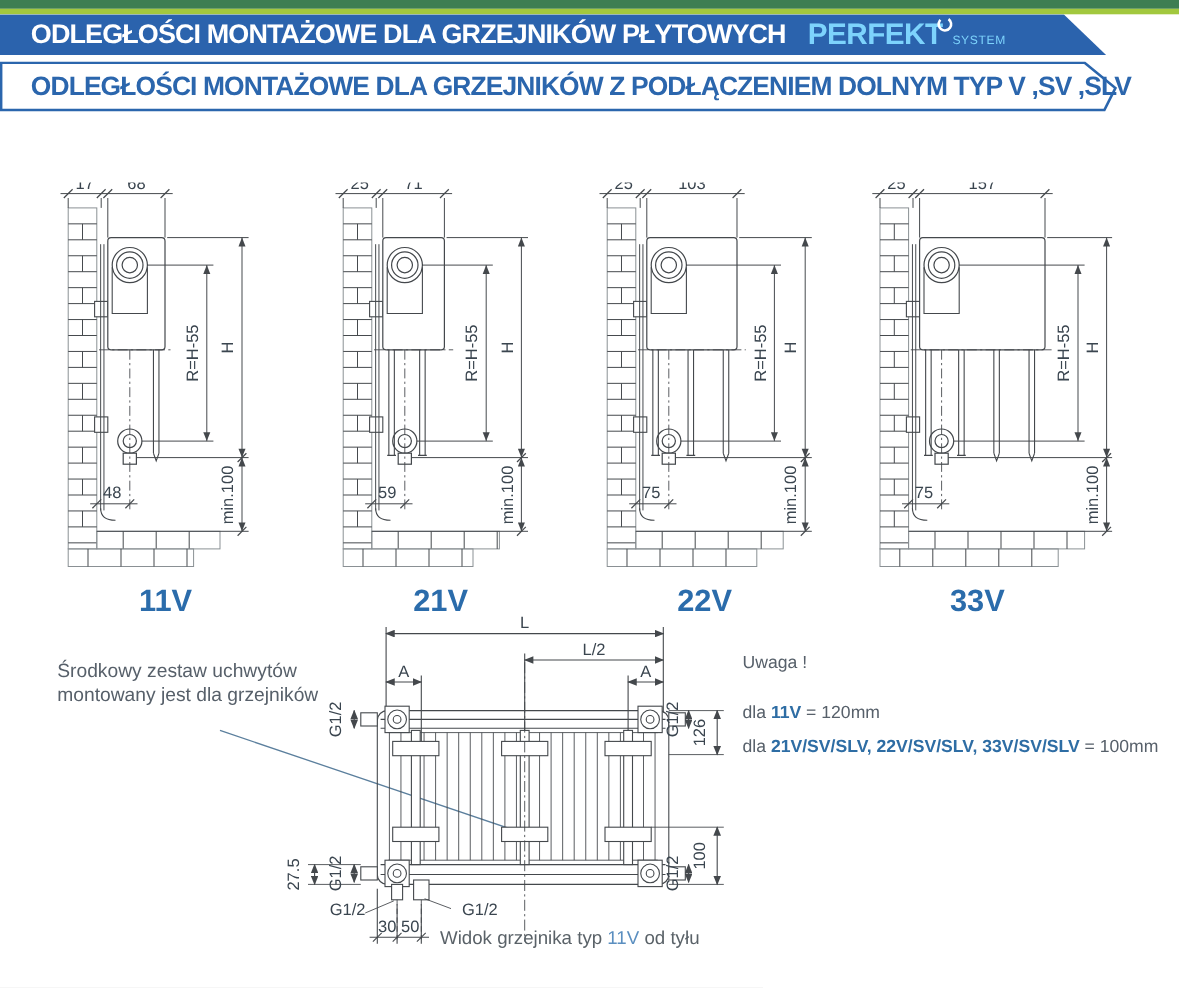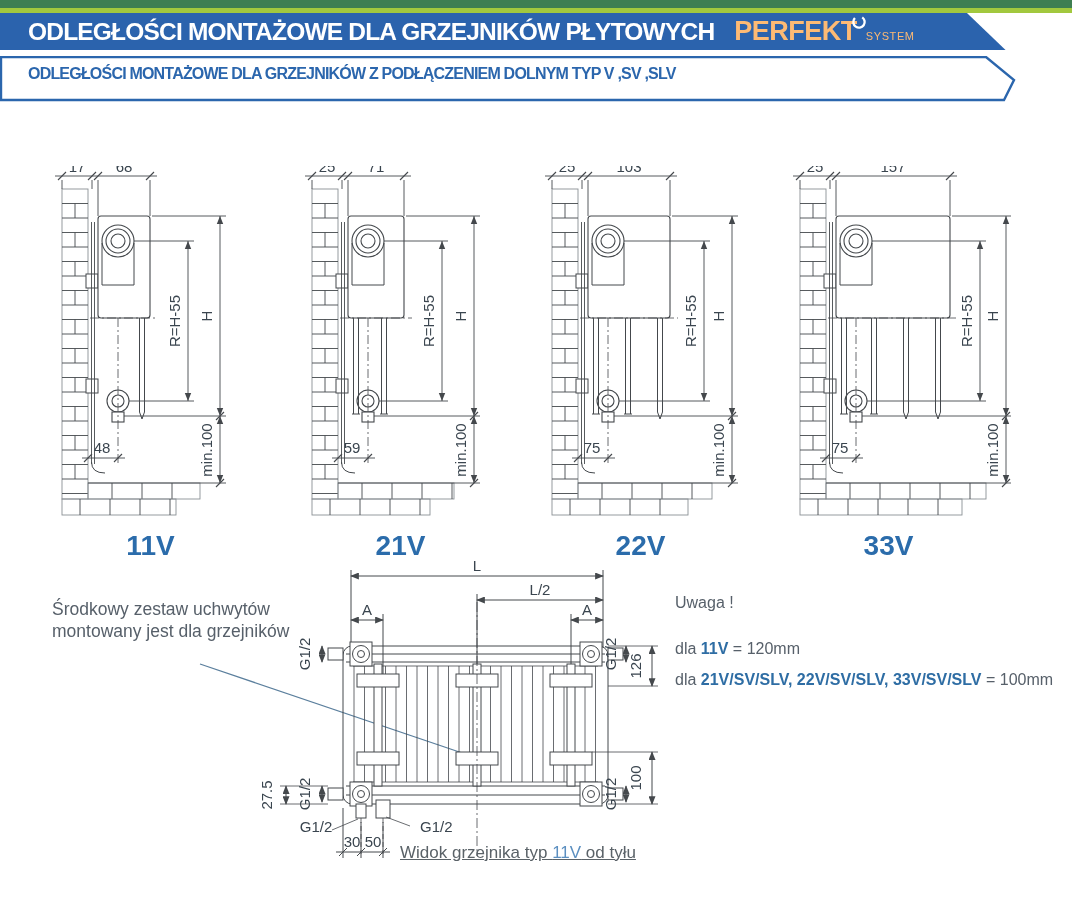--- a/index.html
+++ b/index.html
@@ -6,44 +6,44 @@
   .page{position:relative;width:1072px;height:898px;background:#fff;overflow:hidden;
         font-family:"Liberation Sans",sans-serif;}
   
   .strip1{position:absolute;top:0;left:0;width:1072px;height:8px;}
   .strip2{position:absolute;top:8px;left:0;width:1072px;height:5px;}
   .banner{position:absolute;top:13px;left:0;width:1072px;height:37px;
           clip-path:polygon(0 0,90.2% 0,93.8% 100%,0 100%);
           display:flex;align-items:center;}
   .banner-title{margin-left:28px;font-size:24.5px;font-weight:700;color:#fff;
                 letter-spacing:-0.8px;white-space:nowrap;}
-  .logo{margin-left:20px;color:#fdba74;white-space:nowrap;display:flex;align-items:baseline;position:relative;}
+  .logo{margin-left:20px;color:#7dd3fc;white-space:nowrap;display:flex;align-items:baseline;position:relative;}
   .logo-main{font-size:27px;font-weight:800;letter-spacing:-0.5px;}
   .logo-swoosh{position:relative;top:-9px;left:-7px;width:18px;height:18px;}
   .logo-sub{font-size:11px;font-weight:400;letter-spacing:.6px;margin-left:-9px;}
   .subban{position:absolute;top:56px;left:0;width:1072px;height:46px;}
   .subban svg{position:absolute;top:0;left:0;}
-  .subban-text{position:absolute;top:9px;left:28px;font-size:16px;font-weight:700;
+  .subban-text{position:absolute;top:9px;left:28px;font-size:24px;font-weight:700;
                letter-spacing:-0.8px;white-space:nowrap;text-align:right;}
   
   .sidediag{position:absolute;top:140px;width:245px;margin-top:26px;}
   .sidediag svg{display:block;}
   .typelabel{margin-top:8px;text-align:center;font-size:28px;font-weight:700;color:#2b6cab;}
   svg text{font-family:"Liberation Sans",sans-serif;}
   .dimtxt{font-size:15px;fill:#3a454f;}
   .rear-wrap{position:absolute;left:258px;top:556px;}
   .leader{position:absolute;left:195px;top:658px;}
   
   .note-left{position:absolute;left:52px;top:598px;font-size:17.5px;line-height:22px;color:#57606a;}
   .note-right{position:absolute;left:675px;top:594px;width:392px;color:#57606a;font-size:16px;}
   .uwaga{margin:0 0 26px 0;}
   .rpara{margin:0;line-height:21.5px;}
   .dla{margin:9px 0 0 0;line-height:21.5px;}
   .blue{color:#2e6da4;font-weight:700;}
-  .caption{position:absolute;left:400px;top:843px;font-size:17px;color:#5a6268;text-decoration:underline;}
+  .caption{position:absolute;left:400px;top:843px;font-size:17px;color:#5a6268;}
   .caption .cap-blue{color:#5b8fc0;}
 </style>
 </head>
 <body>
 
 <div class="page">
 
   <div class="strip1" id="strip1" style="background: rgb(62, 126, 82);"></div>
   <div class="strip2" id="strip2" style="background: rgb(162, 200, 62);"></div>
 

